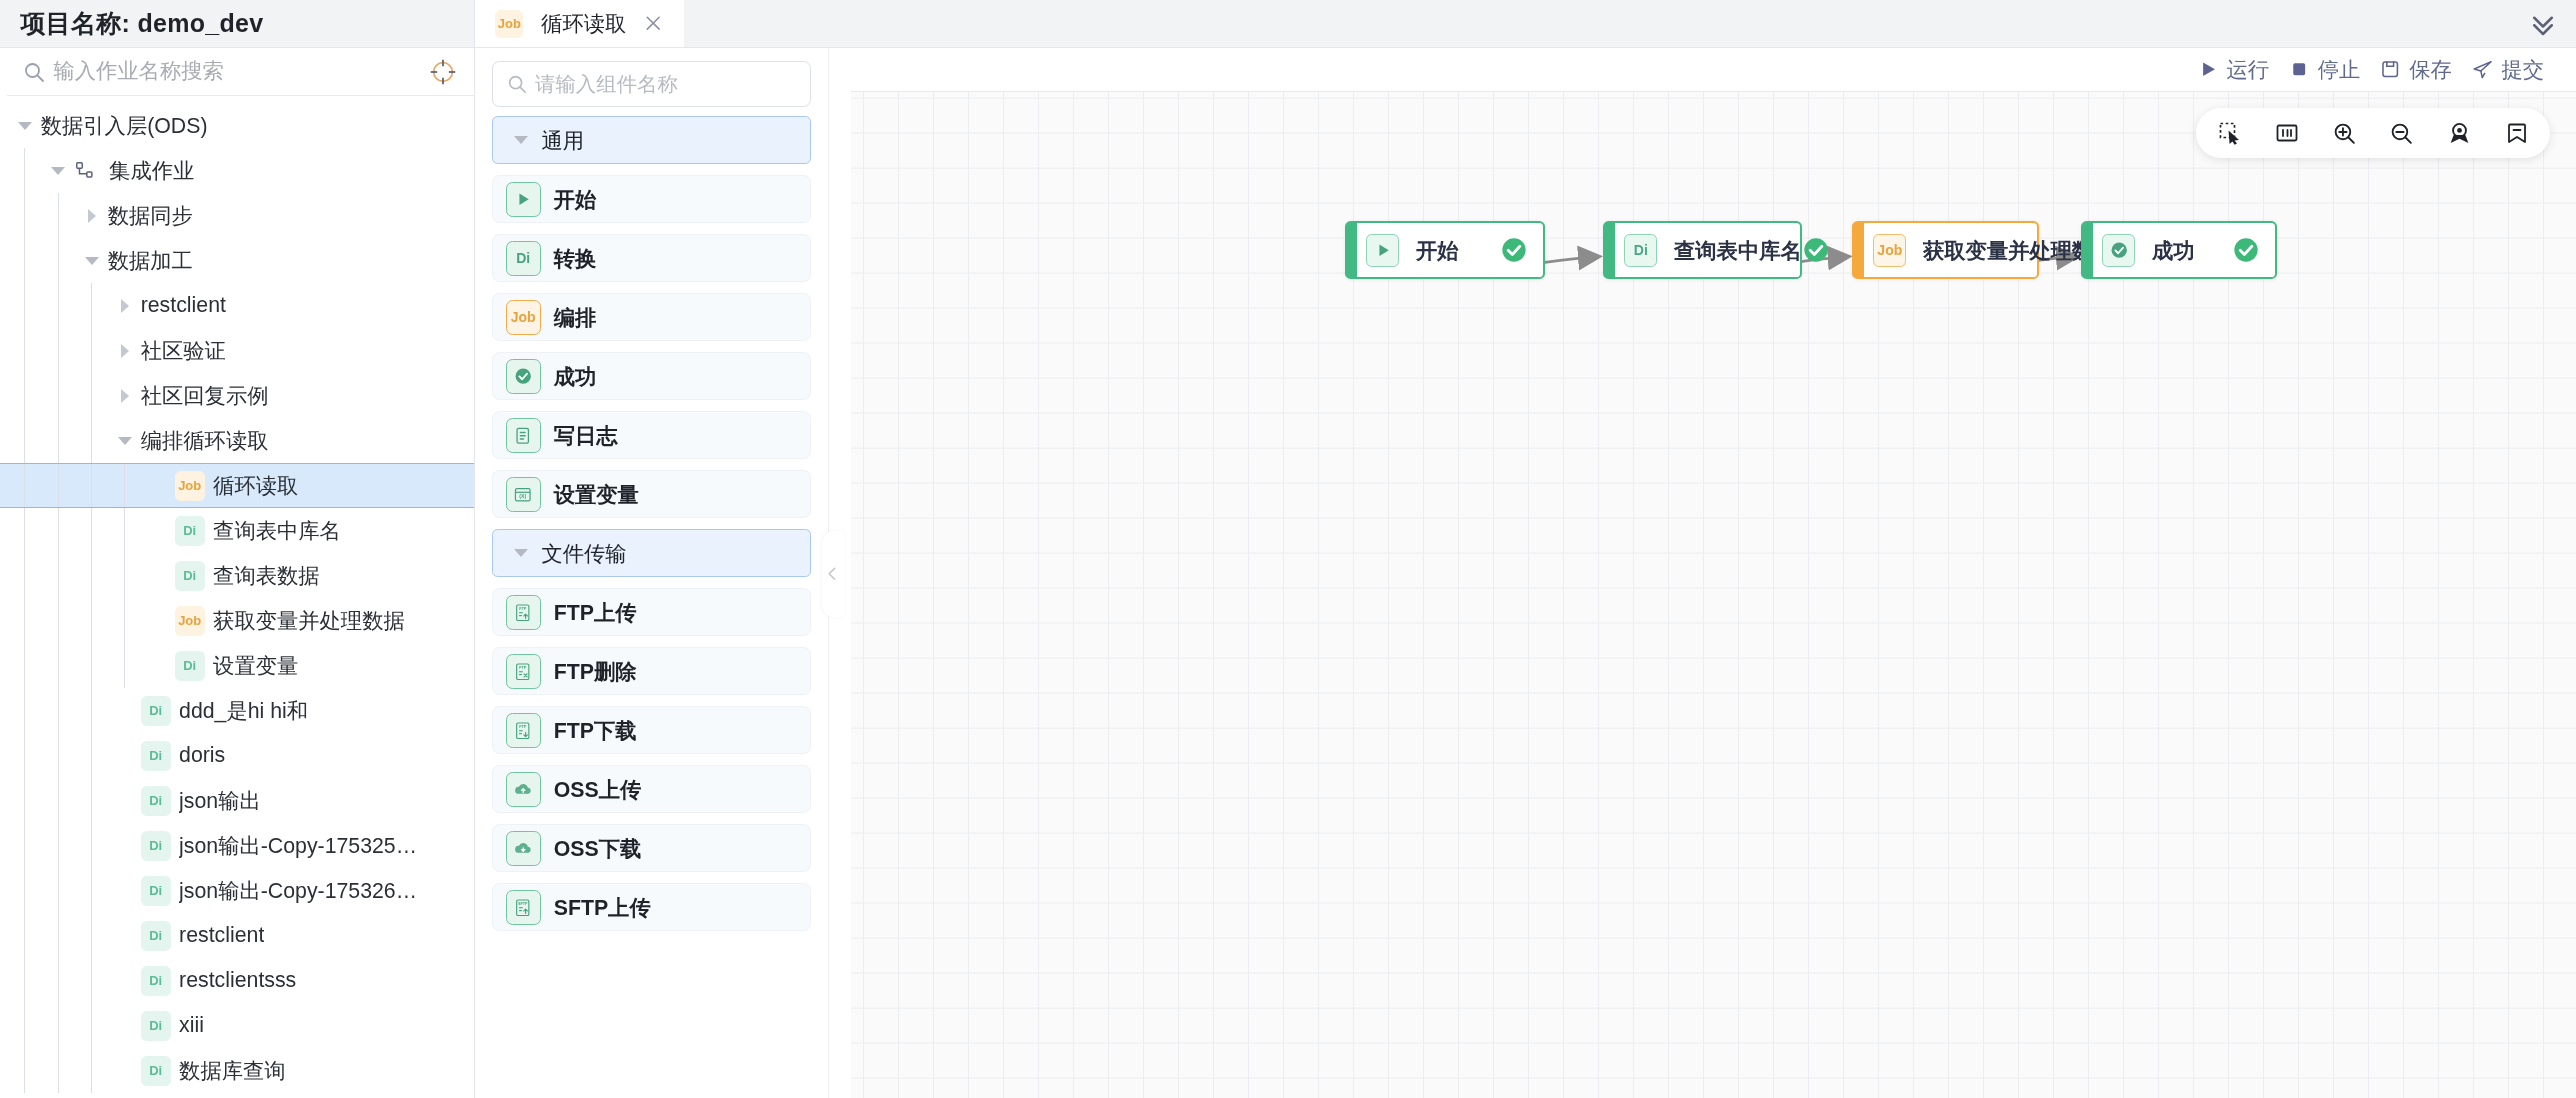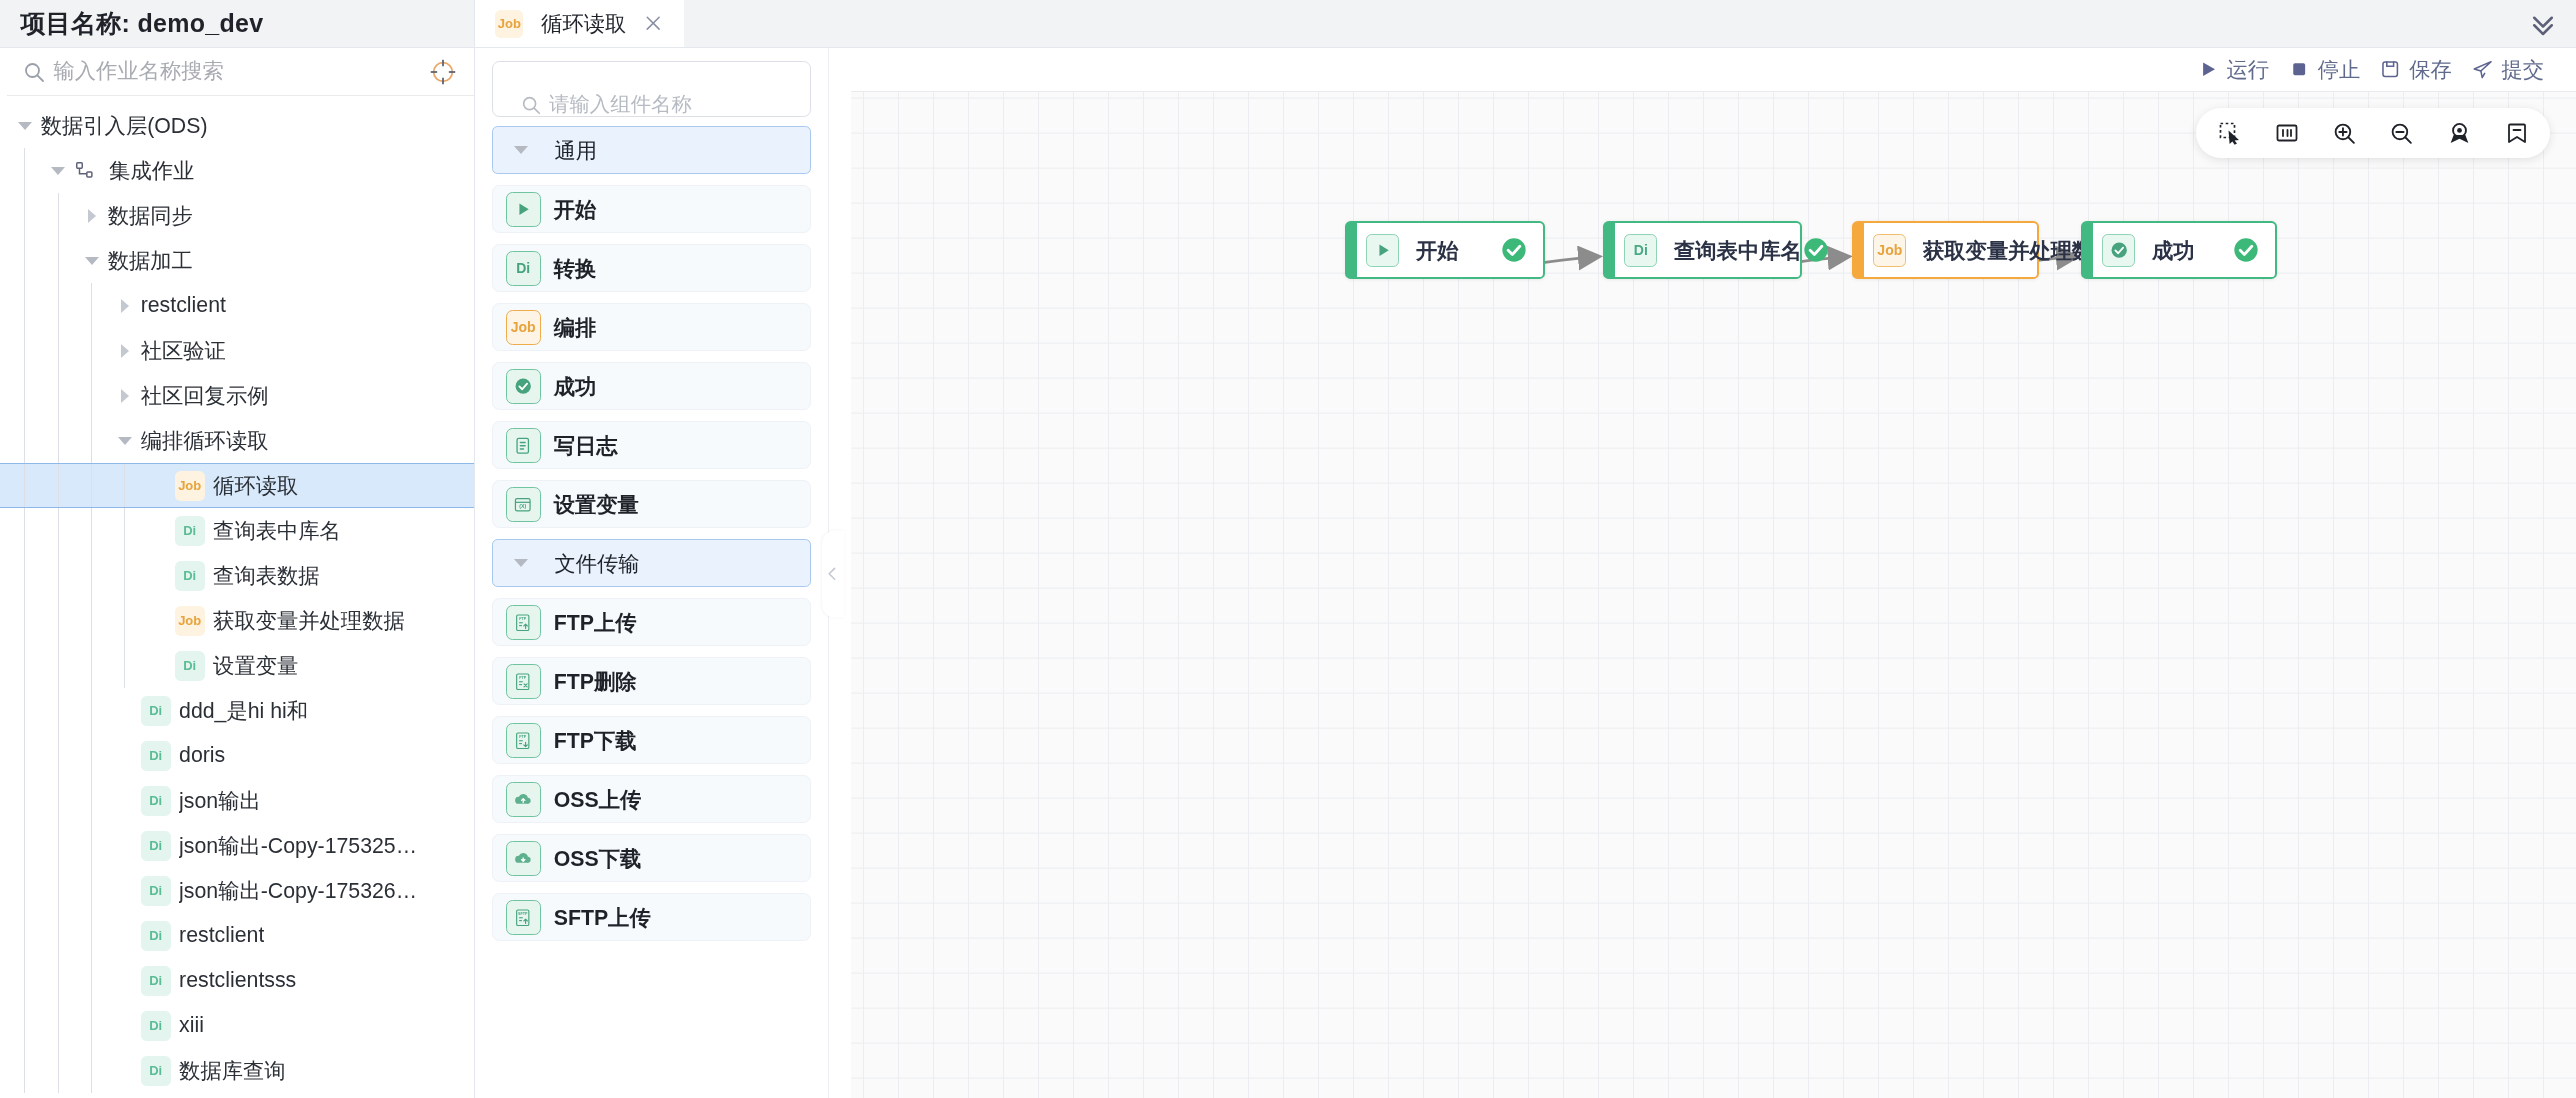--- a/index.html
+++ b/index.html
@@ -140,40 +140,40 @@
   
   .palette {
     width: 354px; flex: 0 0 354px;
     background: #ffffff;
     display: flex; flex-direction: column;
     border-right: 0.9px solid #eceef2;
     overflow: hidden;
   }
   .palette-search-wrap { padding: 13px 16.7px 9.3px 16.7px; }
   .palette-search {
-    height: 56px;
+    height: 46px;
     border: 0.9px solid #dcdfe6; border-radius: 7.4px;
-    display: flex; align-items: flex-end; padding: 0 27px;
+    display: flex; align-items: center; padding: 0 13px;
   }
   .palette-search .search-ico { width: 22px; height: 22px; flex:0 0 22px; margin-right: 7.4px; }
   .palette-search input {
     flex: 1 1 auto; border: none; outline: none; background: transparent;
     font-size: 20.4px; color: #303133;
     font-family: "Liberation Sans", sans-serif;
   }
   .palette-search input::placeholder { color: #b6bac2; }
 
   .palette-list { flex: 1 1 auto; overflow: hidden; padding: 0 16.7px; }
   .group-head {
     height: 48px; margin-bottom: 11px;
     background: #e9f2fd;
     border: 0.9px solid #a8c8ee;
     border-radius: 5.6px;
     display: flex; align-items: center;
-    padding-left: 16.7px; gap: 21px;
+    padding-left: 16.7px; gap: 8px;
     font-size: 21.3px; color: #1f2329; font-weight: normal;
     cursor: pointer;
   }
   .comp-item {
     height: 48px; margin-bottom: 11px;
     background: #f7fafd;
     border: 0.9px solid #eef1f6;
     border-radius: 7.4px;
     display: flex; align-items: center;
     padding-left: 13px; gap: 13px;

